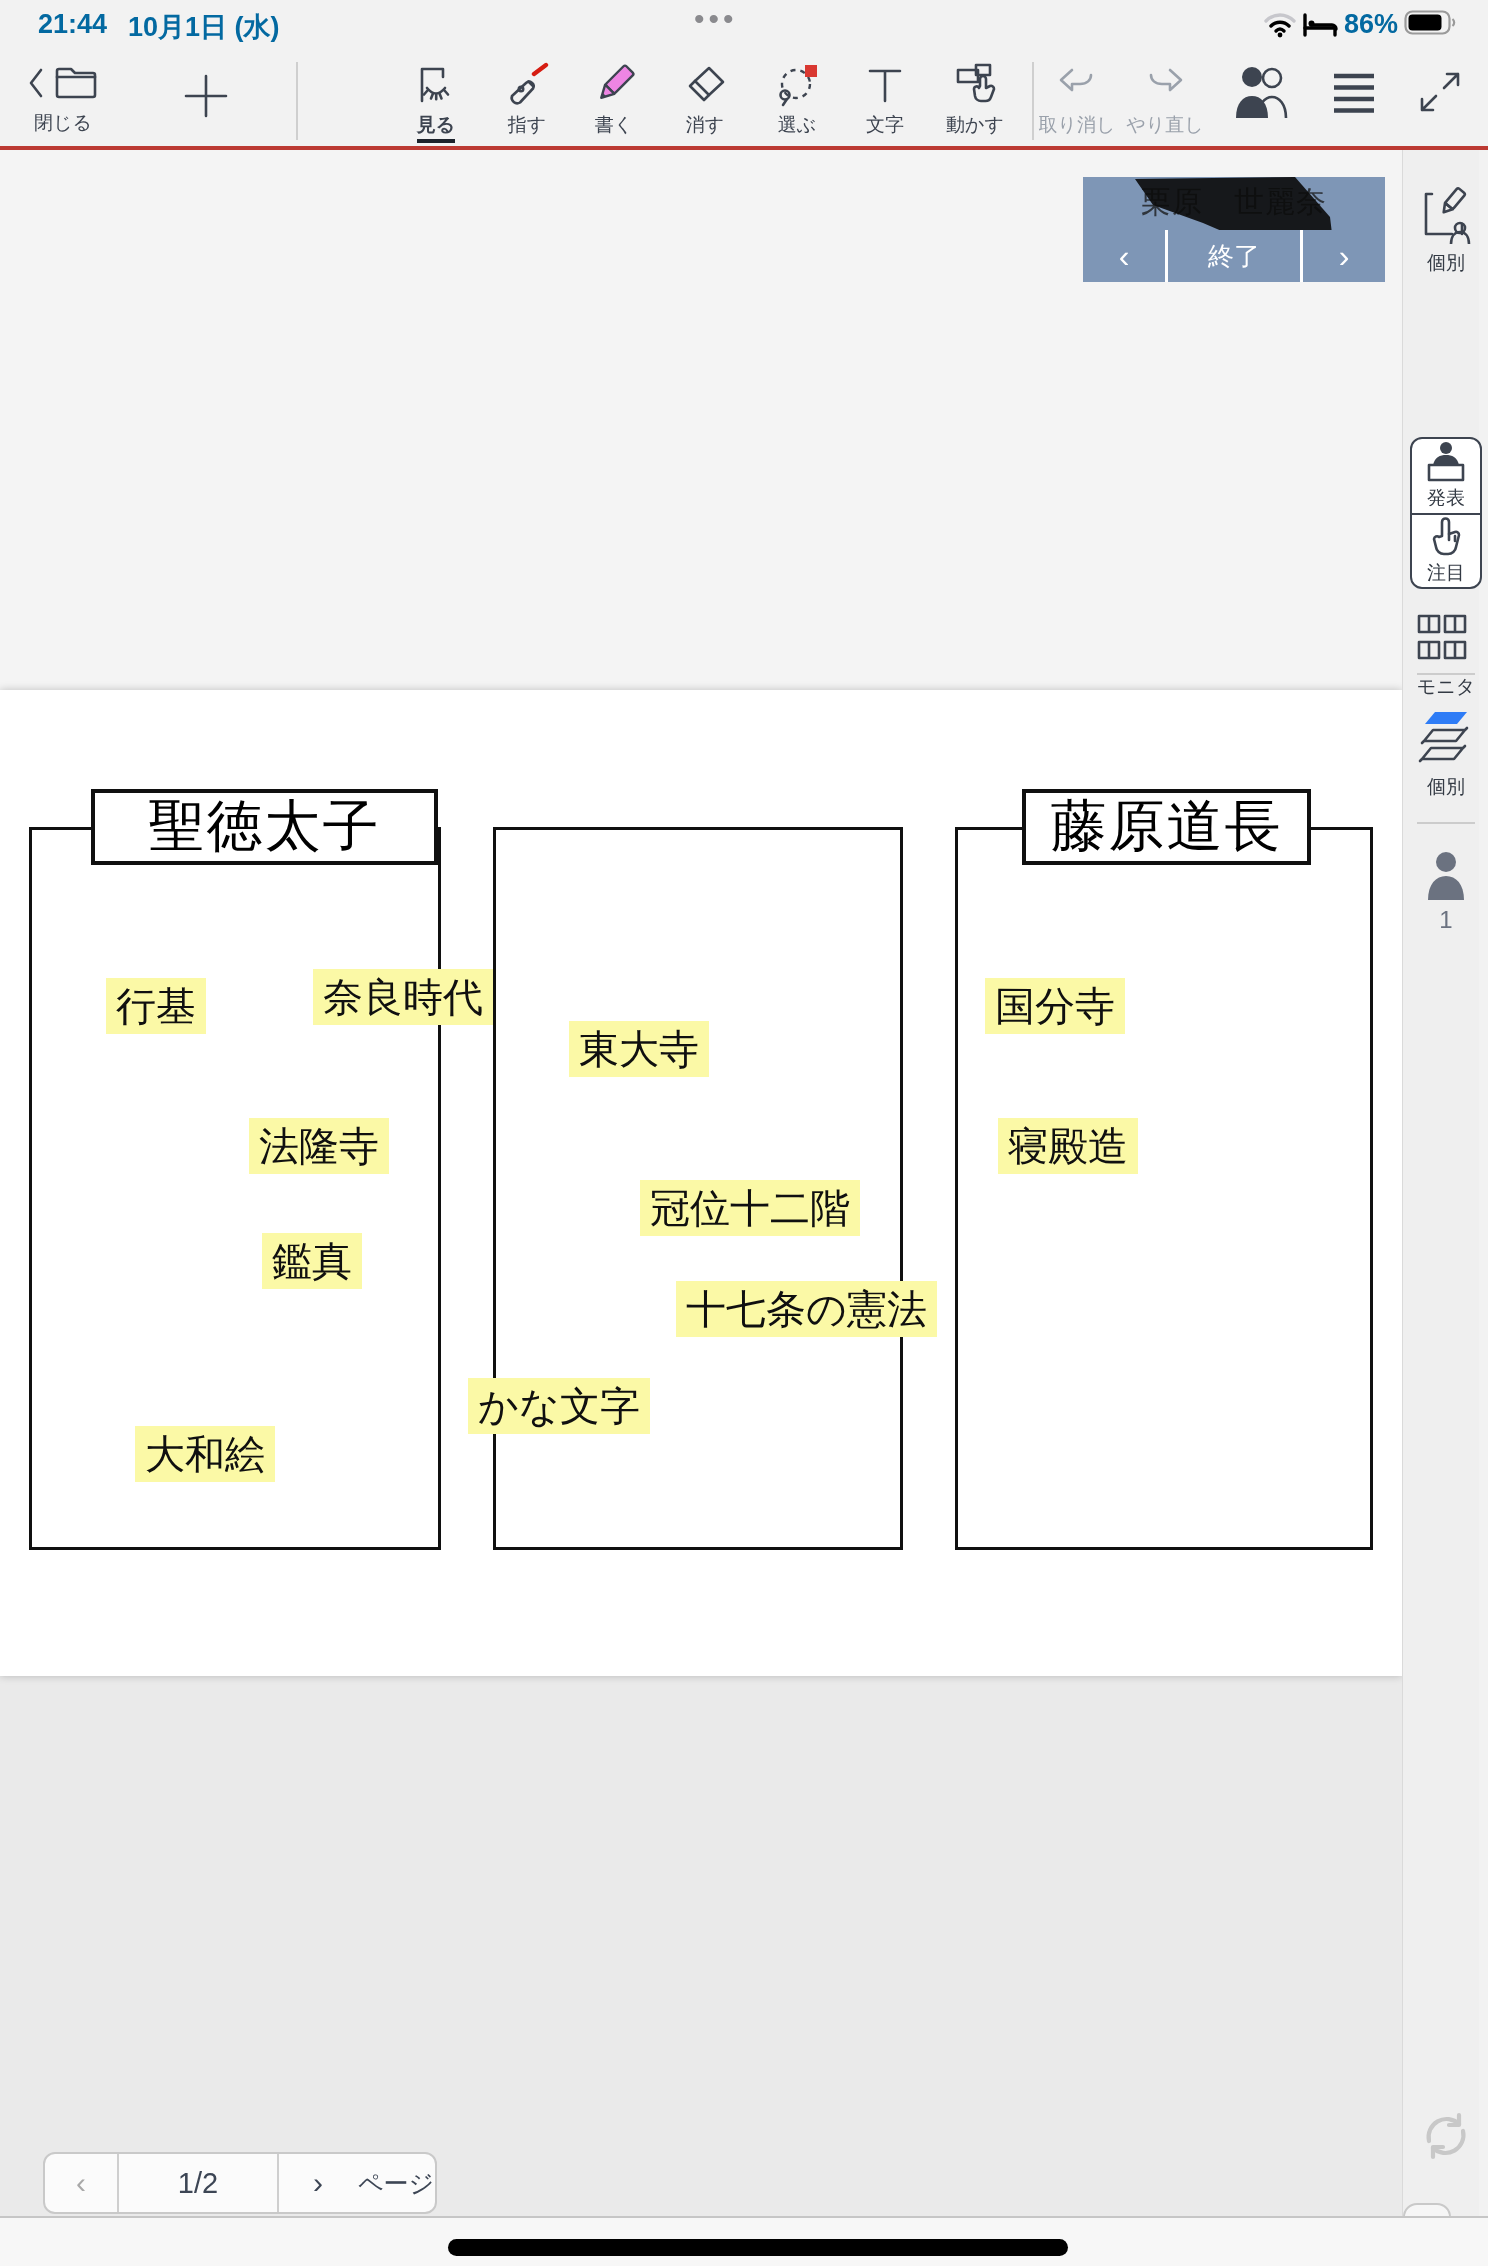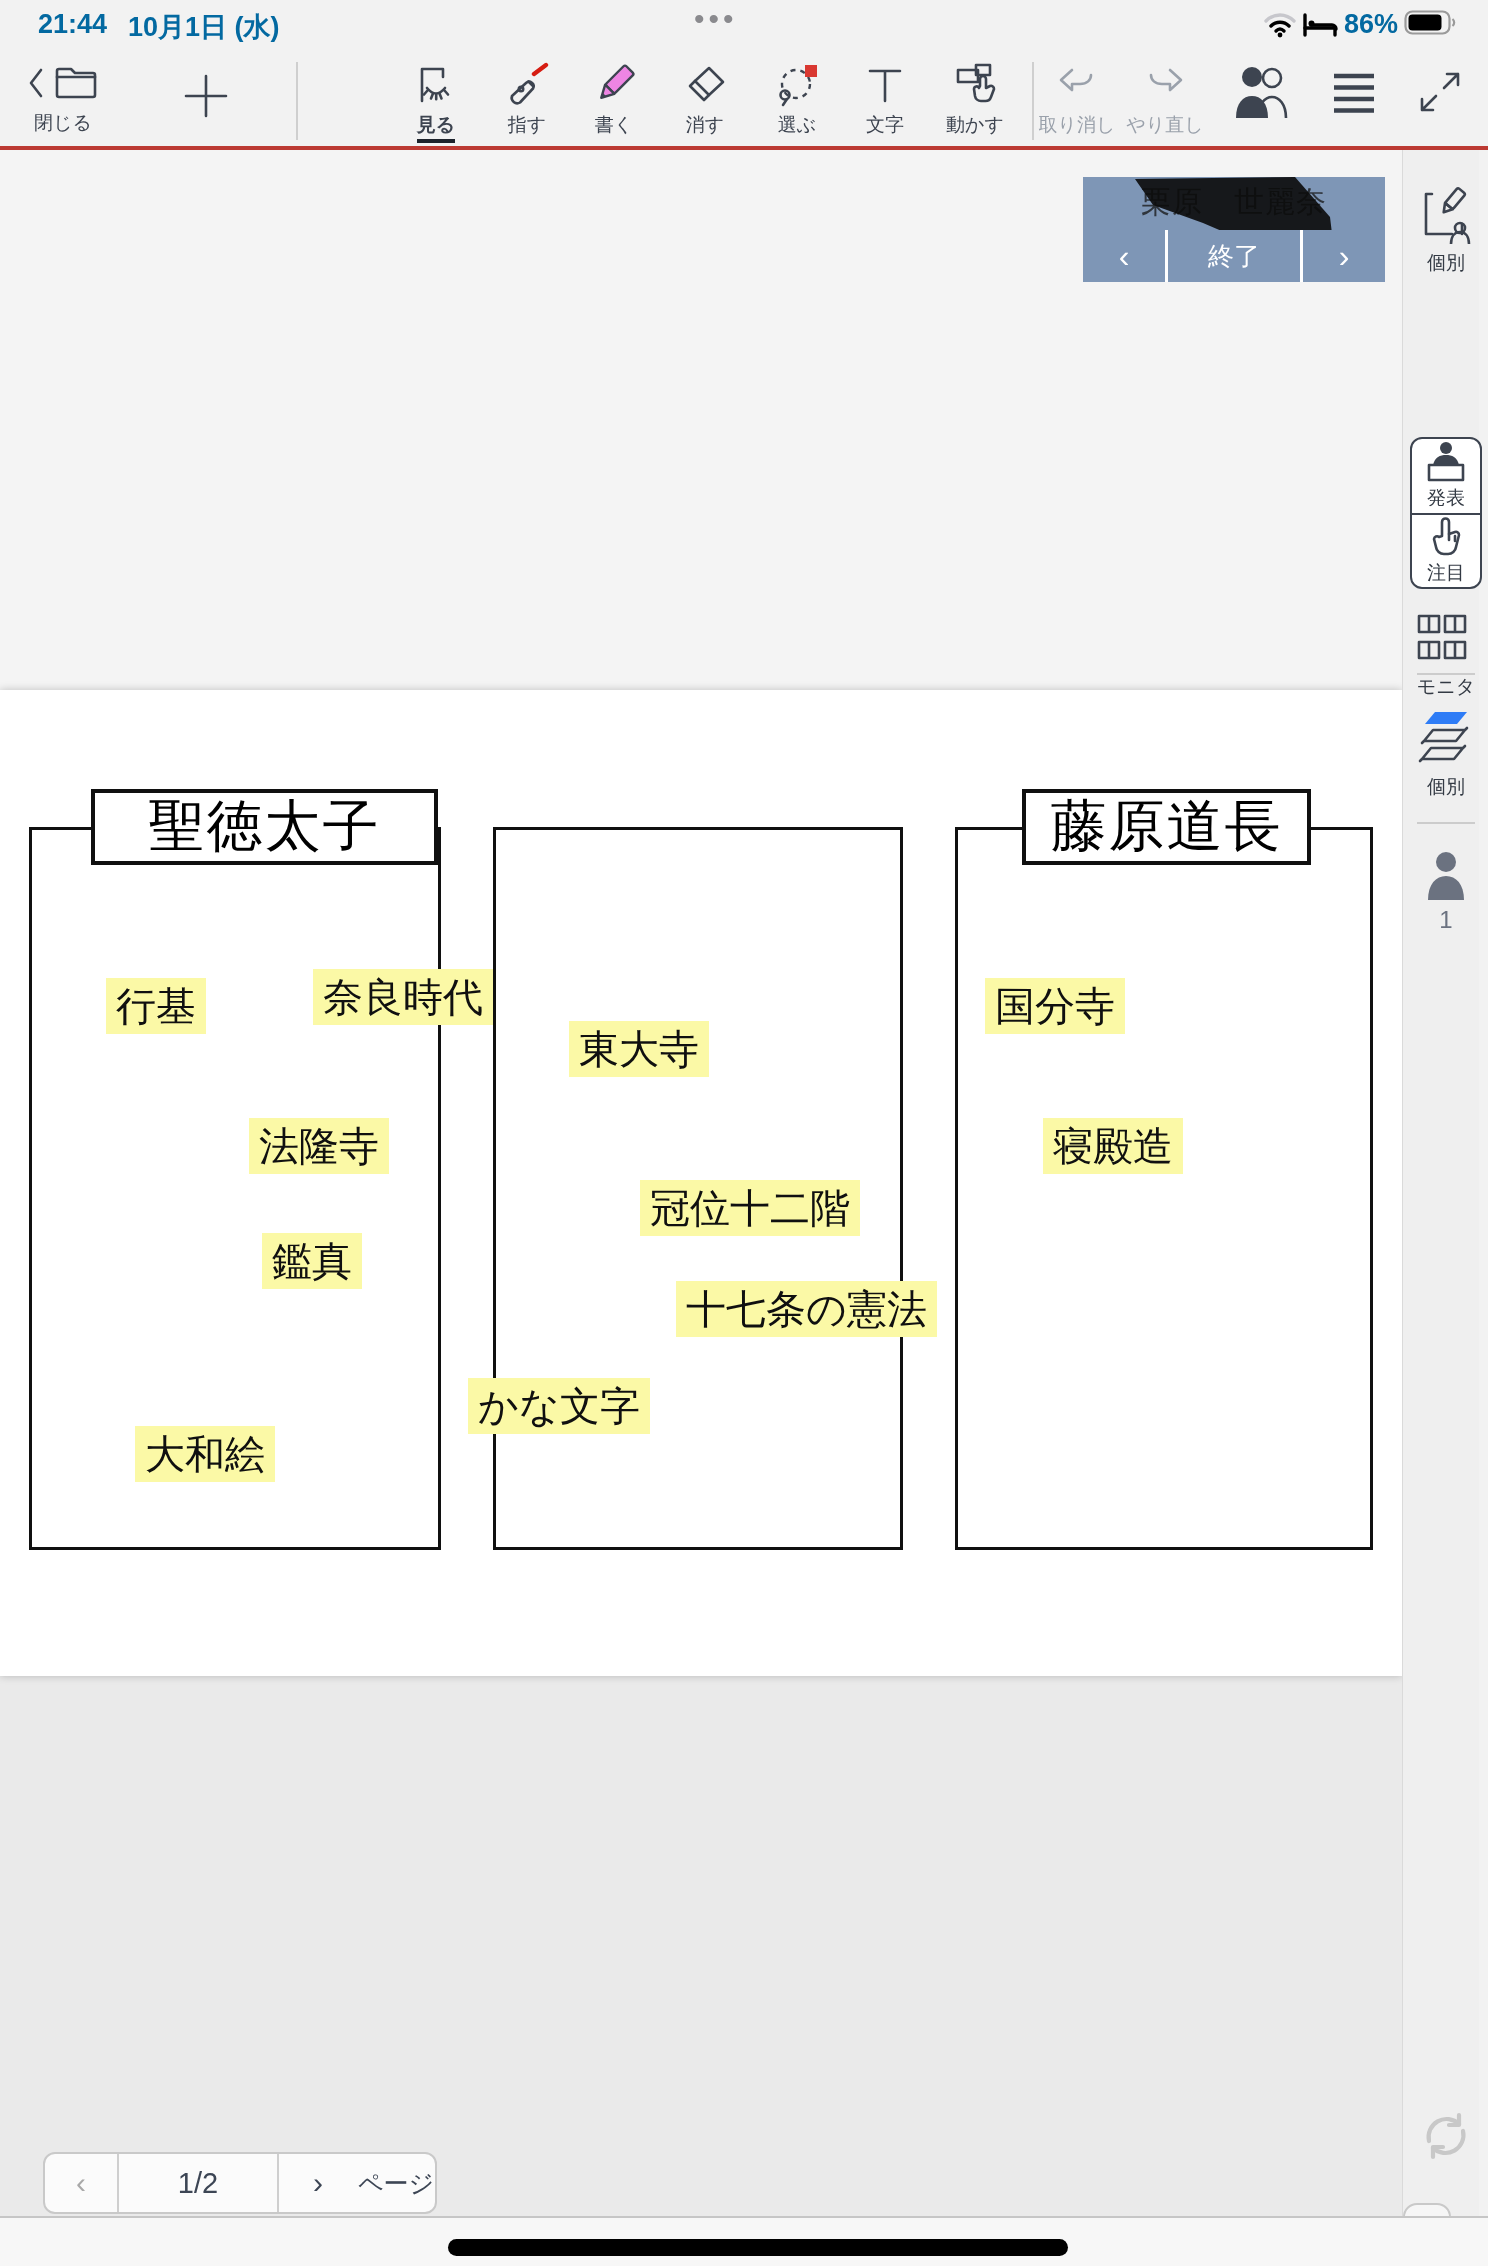--- a/index.html
+++ b/index.html
@@ -279,21 +279,21 @@
   <div class="tag" style="left:106px;  top:978px;">行基</div>
   <div class="tag" style="left:313px;  top:969px;">奈良時代</div>
   <div class="tag" style="left:569px;  top:1021px;">東大寺</div>
   <div class="tag" style="left:249px;  top:1118px;">法隆寺</div>
   <div class="tag" style="left:640px;  top:1180px;">冠位十二階</div>
   <div class="tag" style="left:262px;  top:1233px;">鑑真</div>
   <div class="tag" style="left:676px;  top:1281px;">十七条の憲法</div>
   <div class="tag" style="left:468px;  top:1378px;">かな文字</div>
   <div class="tag" style="left:135px;  top:1426px;">大和絵</div>
   <div class="tag" style="left:985px;  top:978px;">国分寺</div>
-  <div class="tag" style="left:1043px; top:1118px;">寝殿造</div>
+  <div class="tag" style="left:998px; top:1118px;">寝殿造</div>
 
   <div class="banner">
     <div class="banner-name">栗原　世麗奈</div>
     <svg class="abs" style="left:0; top:0;" width="302" height="105" viewBox="0 0 302 105">
       <defs>
           <filter id="blurf" x="-20%" y="-20%" width="140%" height="140%">
             <feGaussianBlur stddev="3.5"></feGaussianBlur>
           </filter>
         </defs>
       <polygon points="52,2 212,0 247,40 254,98 212,102 176,70 120,46 70,28" fill="#0b0b0b" opacity="0.9" filter="url(#blurf)"></polygon>

